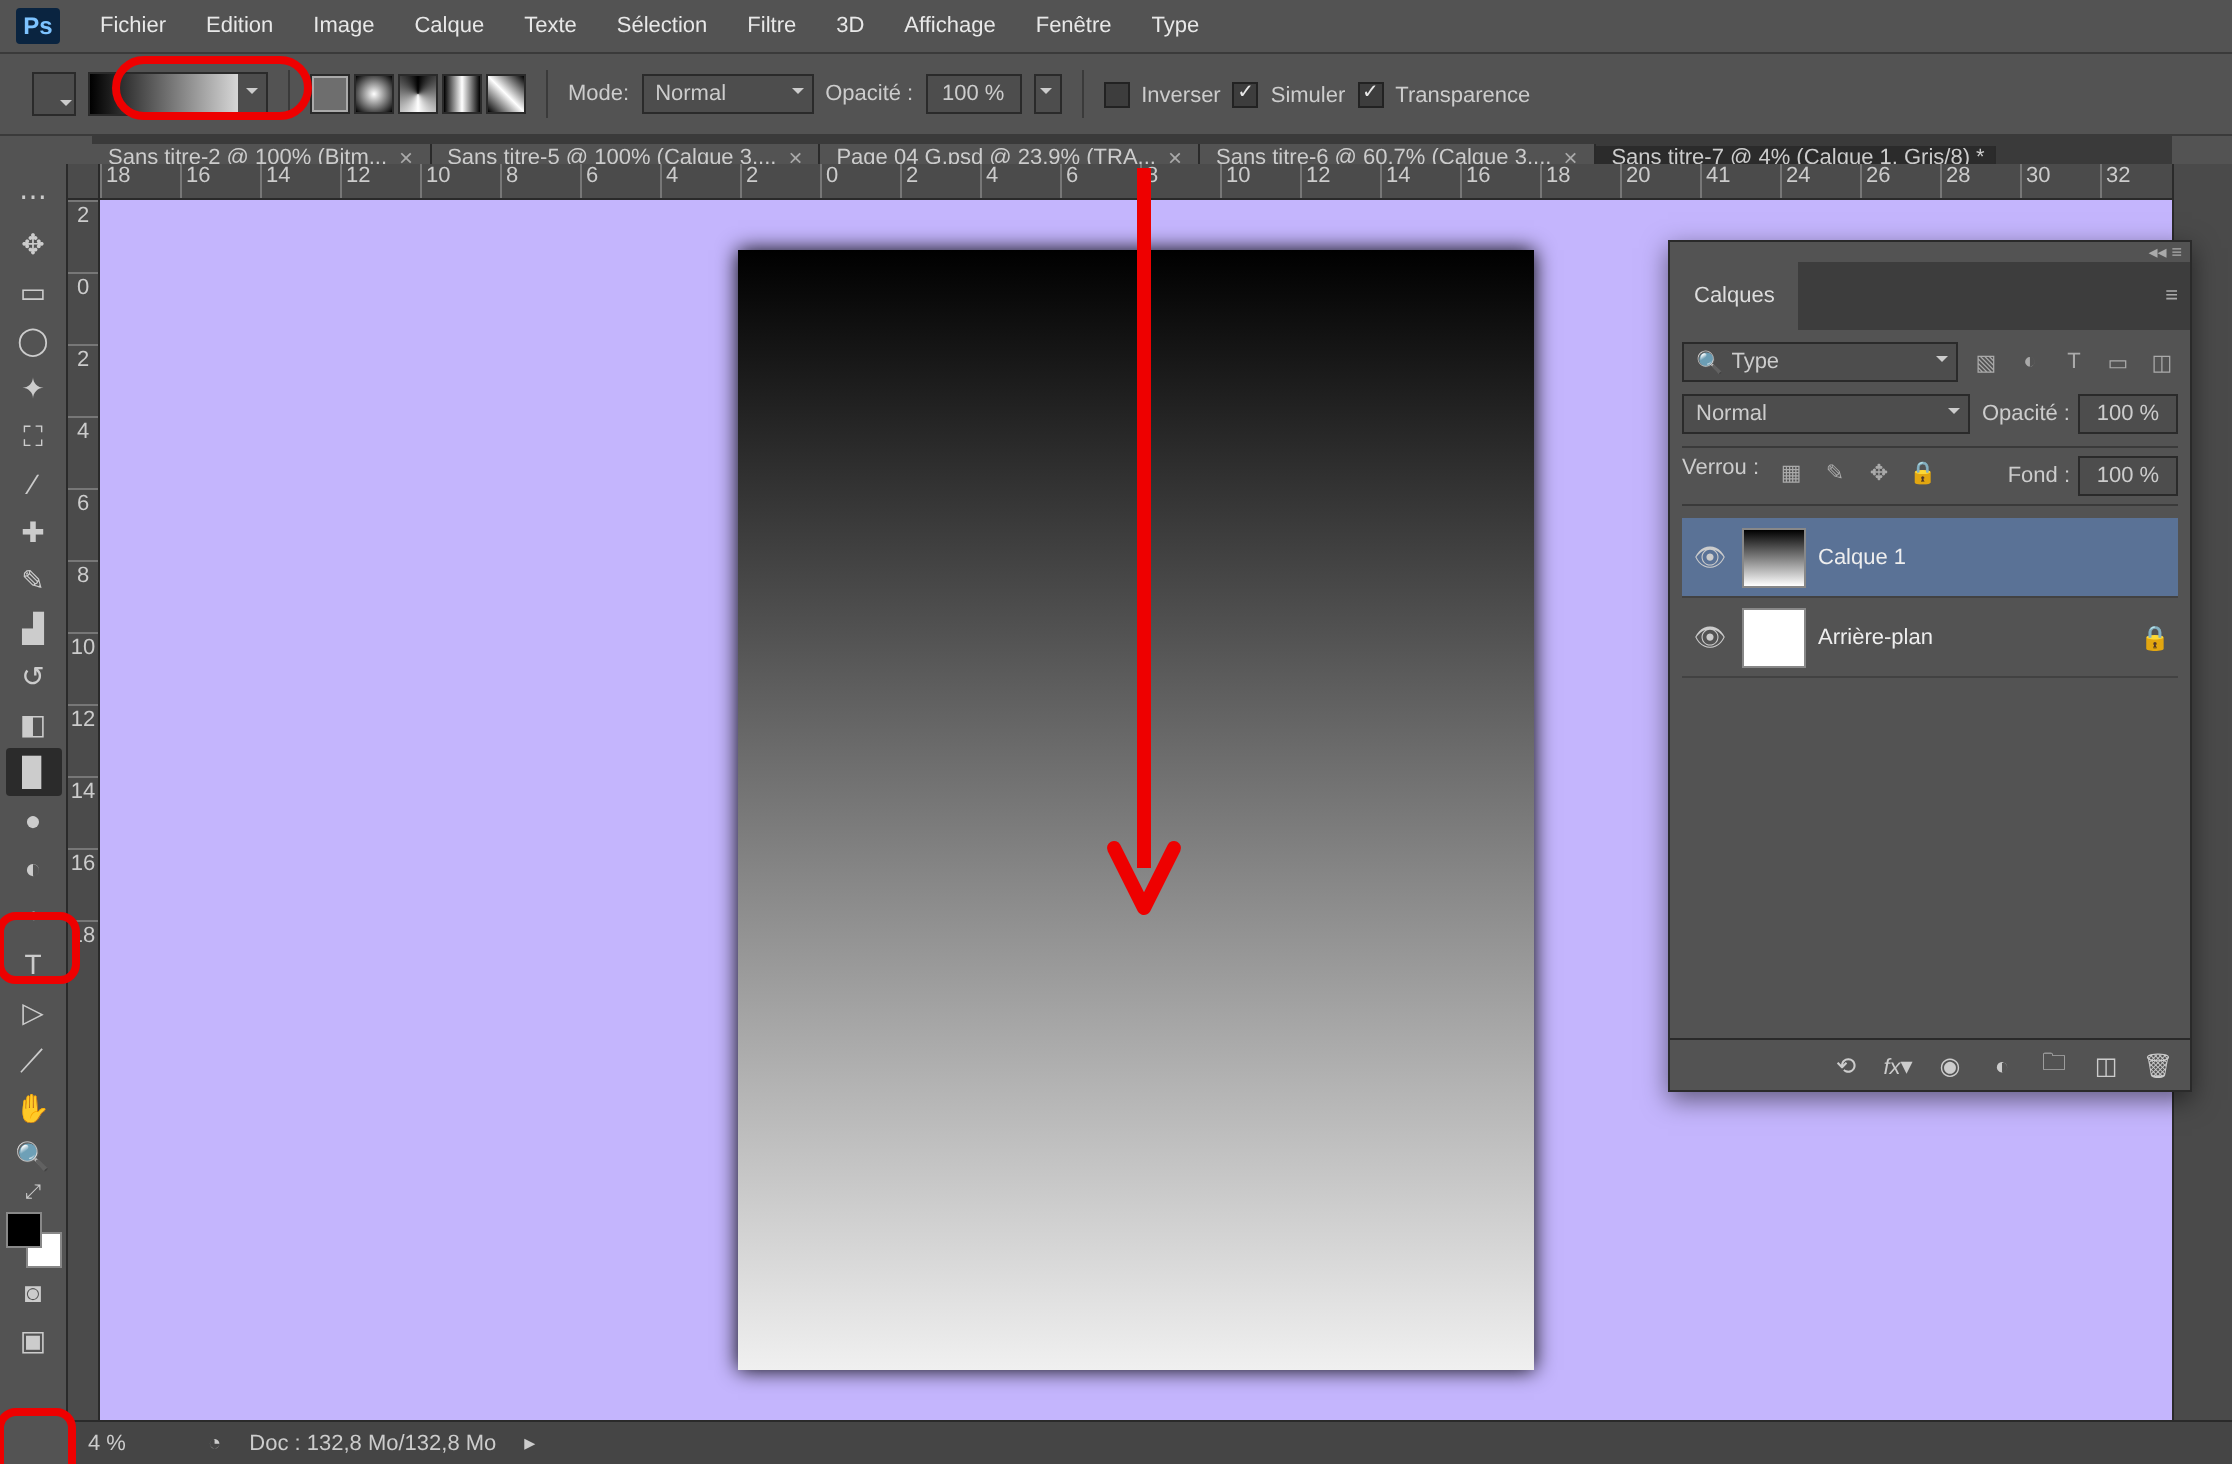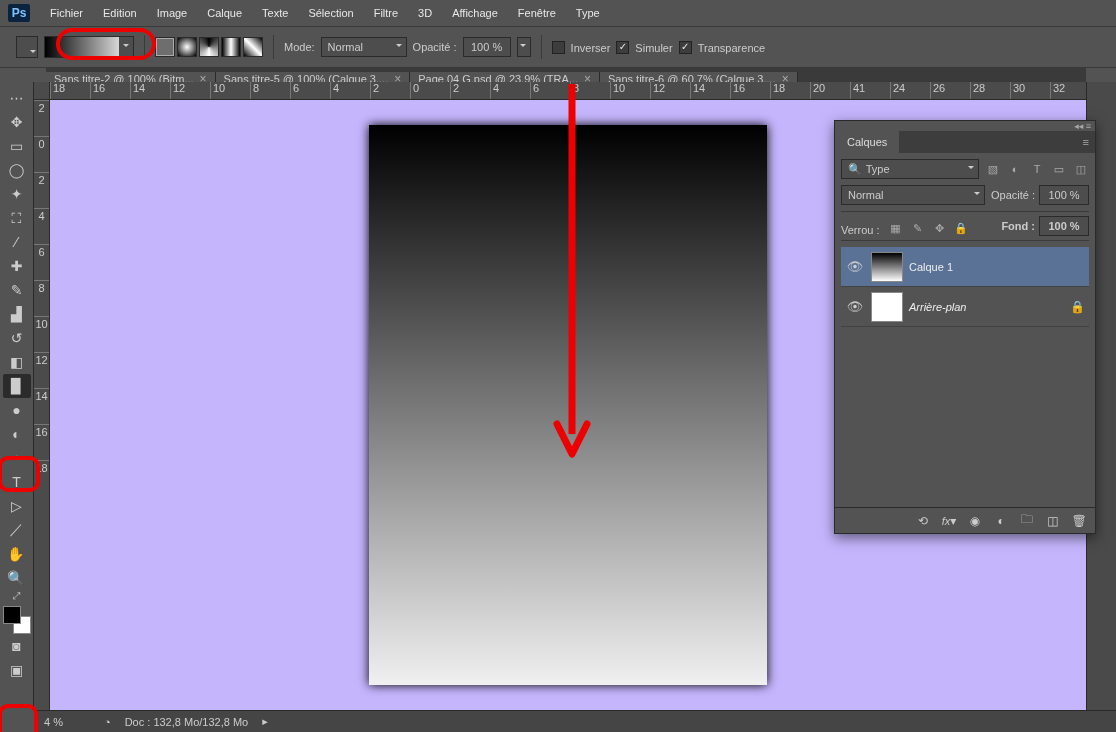--- a/index.html
+++ b/index.html
@@ -58,40 +58,40 @@
 .hruler .tick{flex:0 0 40px;border-left:1px solid #777;padding-left:2px;}
 .vruler{position:absolute;top:18px;left:0;width:16px;bottom:0;background:#4b4b4b;border-right:1px solid #2a2a2a;display:flex;flex-direction:column;overflow:hidden;font-size:9px;color:#aaa;}
 .vruler .tick{flex:0 0 36px;border-top:1px solid #777;padding:1px 1px 0 1px;text-align:center;}
 .corner{position:absolute;top:0;left:0;width:16px;height:18px;background:#4b4b4b;border-right:1px solid #2a2a2a;border-bottom:1px solid #2a2a2a;}
 .canvas-view{position:absolute;top:18px;left:16px;right:0;bottom:0;display:flex;align-items:center;justify-content:center;}
 .canvas{width:398px;height:560px;background:linear-gradient(#000 0%,#f0f0f0 100%);box-shadow:0 0 10px #000;}
 
 
 .rightdock{width:30px;background:#4a4a4a;border-left:1px solid #2a2a2a;}
 .panels-float{position:absolute;right:20px;top:120px;width:262px;background:#535353;border:1px solid #2a2a2a;box-shadow:0 4px 12px rgba(0,0,0,.5);z-index:40;}
-.panel-tabbar{height:22px;background:#3d3d3d;display:flex;align-items:center;}
+.panel-tabbar{height:34px;background:#3d3d3d;display:flex;align-items:center;}
 .panel-tab{padding:0 12px;height:100%;display:flex;align-items:center;background:#535353;color:#ddd;}
 .panel-menu{margin-left:auto;padding:0 6px;color:#aaa;}
 .panel-body{padding:6px;display:flex;flex-direction:column;gap:6px;}
 .row{display:flex;align-items:center;gap:6px;}
 .kind-filter{flex:1;height:20px;border:1px solid #2a2a2a;background:#4d4d4d;display:flex;align-items:center;padding:0 6px;gap:4px;position:relative;}
 .kind-filter::after{content:'';position:absolute;right:4px;border:3px solid transparent;border-top-color:#ccc;}
 .mini-icon{width:16px;height:16px;display:flex;align-items:center;justify-content:center;color:#aaa;font-size:11px;cursor:pointer;}
 .opacity-field{display:flex;align-items:center;gap:4px;}
 .opacity-field .opt-input{width:50px;}
-.lock-row{display:flex;align-items:flex-end;gap:8px;border-top:1px solid #3a3a3a;border-bottom:1px solid #3a3a3a;padding:4px 0;}
+.lock-row{display:flex;align-items:flex-start;gap:8px;border-top:1px solid #3a3a3a;border-bottom:1px solid #3a3a3a;padding:4px 0;}
 .lock-icons{display:flex;gap:6px;}
 .layer-list{min-height:254px;background:#535353;}
 .layer{display:flex;align-items:center;height:40px;border-bottom:1px solid #424242;padding:0 4px;gap:6px;}
 .layer.selected{background:#5a7296;}
 .layer .eye{width:20px;text-align:center;color:#ccc;font-size:13px;}
 .layer .thumb{width:32px;height:30px;border:1px solid #888;background:#fff;}
 .layer .thumb.grad{background:linear-gradient(#000,#fff);}
 .layer .name{flex:1;color:#eee;}
-.layer .name.italic{font-style:italic;}
+.layer .name.italic{}
 .layer .lock{color:#ccc;font-size:12px;}
 .panel-foot{height:26px;border-top:1px solid #2a2a2a;display:flex;align-items:center;justify-content:flex-end;gap:10px;padding:0 8px;color:#aaa;}
 .panel-foot .ficon{width:16px;text-align:center;cursor:pointer;font-size:12px;}
 
 
 .statusbar{position:absolute;left:34px;right:0;bottom:0;height:22px;background:#454545;border-top:1px solid #2a2a2a;display:flex;align-items:center;padding:0 10px;gap:14px;color:#ccc;}
 .statusbar .zoom{width:46px;}
 
 
 .red-arrow{position:absolute;left:552px;top:84px;z-index:60;pointer-events:none;}
@@ -162,20 +162,23 @@
       <span>Sans titre-5 @ 100% (Calque 3,...</span>
       <span class="close">×</span>
     </div>
   <div class="doctab">
       <span>Page 04 G.psd @ 23,9% (TRA...</span>
       <span class="close">×</span>
     </div>
   <div class="doctab">
       <span>Sans titre-6 @ 60,7% (Calque 3,...</span>
       <span class="close">×</span>
+    </div>
+  <div class="doctab active">
+      <span>Sans titre-7 @ 4% (Calque 1, Gris/8) *</span>
     </div>
 </div>
 
 <div class="workspace">
 
   <div class="toolbox">
     <div class="tool">⋯</div>
     <div class="tool">✥</div>
     <div class="tool">▭</div>
     <div class="tool">◯</div>
@@ -283,21 +286,21 @@
       </div>
     </div>
     <div class="lock-row">
       <span class="opt-label">Verrou :</span>
       <div class="lock-icons">
         <span class="mini-icon">▦</span>
         <span class="mini-icon">✎</span>
         <span class="mini-icon">✥</span>
         <span class="mini-icon">🔒</span>
       </div>
-      <div style="margin-left:auto;font-weight:bold;" class="opacity-field">
+      <div style="margin-left:auto;" class="opacity-field">
         <span class="opt-label">Fond :</span>
         <div class="opt-input">100 %</div>
       </div>
     </div>
     <div class="layer-list">
       <div class="layer selected">
         <div class="eye">👁</div>
         <div class="thumb grad"></div>
         <div class="name">Calque 1</div>
       </div>

